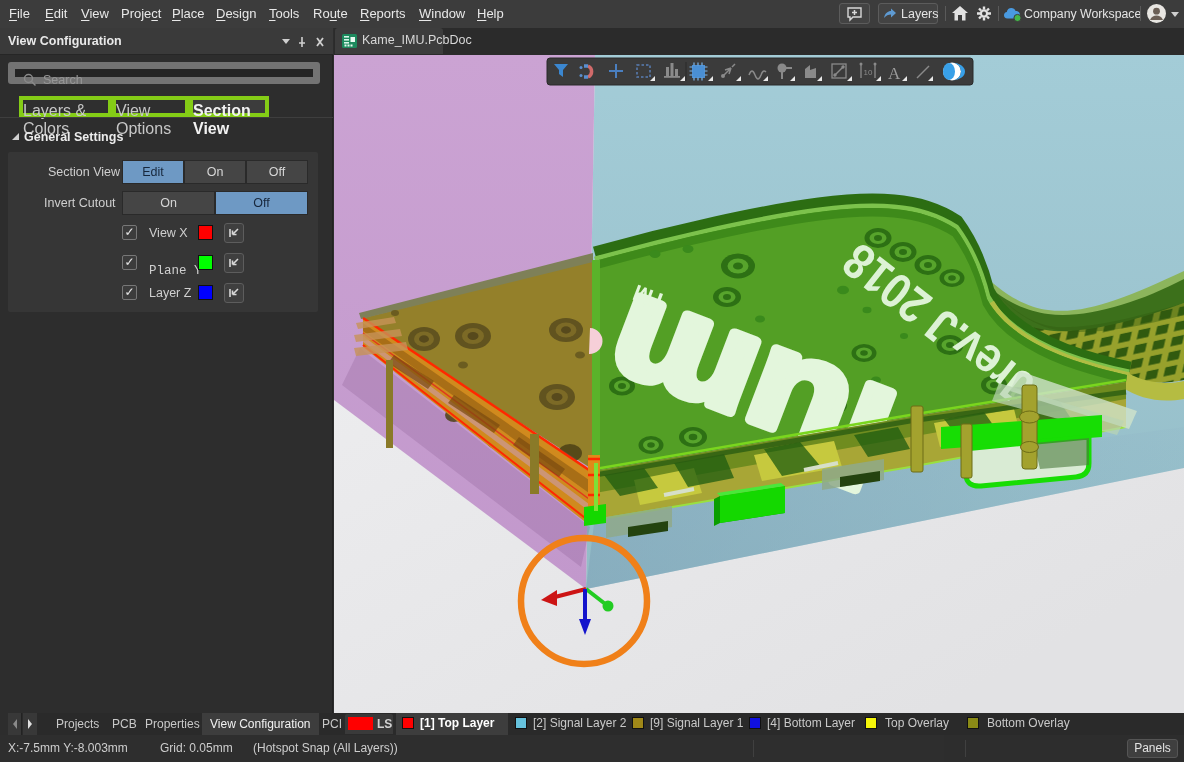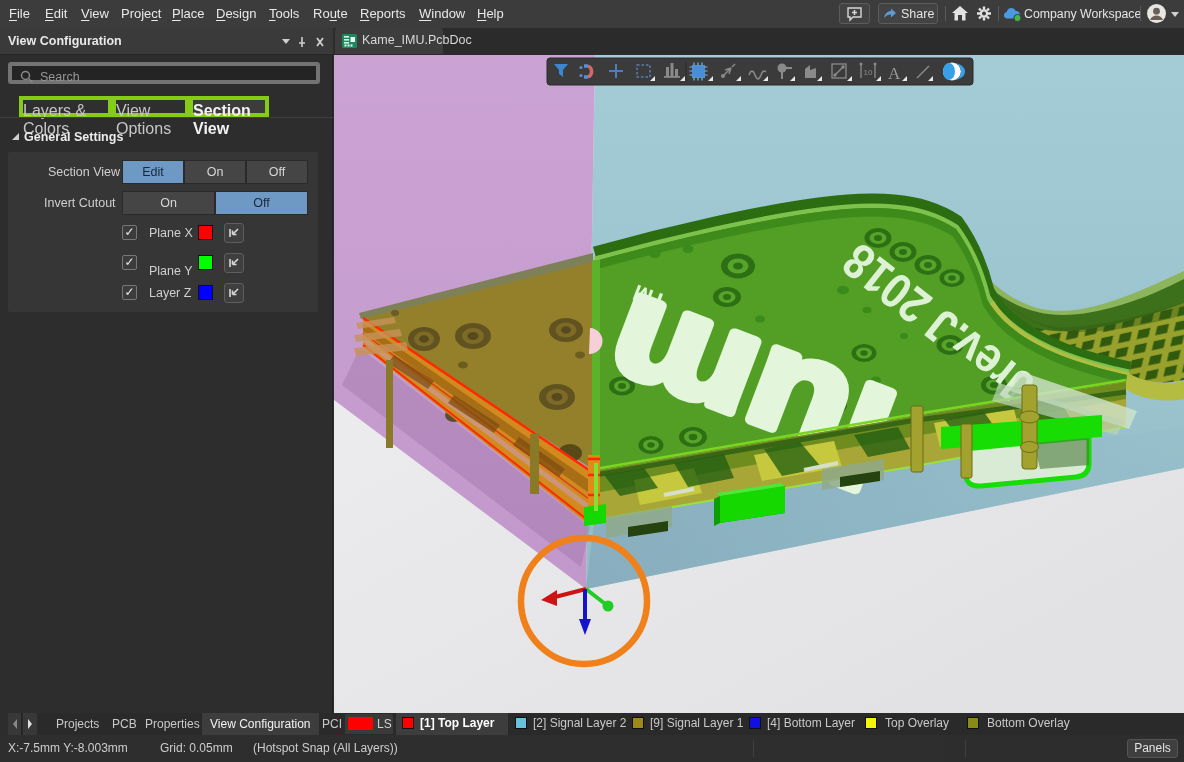--- a/index.html
+++ b/index.html
@@ -15,21 +15,21 @@
   #lpheader { position:absolute; left:0; top:28px; width:333px; height:27px;
     background:#3a3a3a; border-bottom:1px solid #262626;}
   #lpheader .t { position:absolute; left:8px; top:6px; font-size:12.5px; font-weight:bold; color:#e9e9e9;}
   #doctabs { position:absolute; left:334px; top:28px; width:850px; height:27px; background:#2b2b2b; }
   #doctab { position:absolute; left:1px; top:0px; width:108px; height:26px; background:#3d3d3d;
     border-radius:3px 3px 0 0; color:#d8d8d8; font-size:12.5px; }
   
   #lpanel { position:absolute; left:0; top:55px; width:333px; height:658px; background:#2d2d2d;
     border-right:1px solid #222; color:#cfcfcf; font-size:12.5px; }
   #search { position:absolute; left:8px; top:7px; width:312px; height:22px; background:#242424;
-    border:4px solid #737373; border-radius:3px; color:#969696; }
+    border:7px solid #737373; border-radius:3px; color:#969696; }
   .ptab { position:absolute; top:0; height:21px; background:#2f2f2f; border:4px solid #84cc16;
      color:#c7c7c7; font-size:16px; text-align:left; padding-top:2px;}
   .ptab.act { background:#3c3c3c; color:#f2f2f2; font-weight:bold; }
   #gsbox { position:absolute; left:8px; top:97px; width:310px; height:160px; background:#363636; border-radius:2px;}
   .seg { position:absolute; height:24px; background:#454545; border:1px solid #2a2a2a;
      color:#d6d6d6; font-size:12.5px; text-align:center; padding-top:4px; }
   .seg.sel { background:#6e99c4; color:#17273c; }
   .cb { position:absolute; width:15px; height:15px; background:#3c3c3c; border:1px solid #777;
      border-radius:2px; color:#e8e8e8; font-size:12px; line-height:13px; text-align:center;}
   .sw { position:absolute; width:15px; height:15px; border:1px solid #111; }
@@ -62,21 +62,21 @@
     <div class="abs" style="left:839px;top:3px;width:31px;height:21px;background:#434343;border:1px solid #5c5c5c;border-radius:3px;">
       <svg width="29" height="19" viewBox="0 0 29 19">
         <path d="M8 4 h13 v9 h-8 l-3 3 v-3 h-2 z" fill="none" stroke="#d8d8d8" stroke-width="1.4"></path>
         <path d="M14.5 6 v5 M12 8.5 h5" stroke="#d8d8d8" stroke-width="1.5"></path>
       </svg>
     </div>
     <div class="abs" style="left:878px;top:3px;width:60px;height:21px;background:#434343;border:1px solid #5c5c5c;border-radius:3px;">
       <svg width="16" height="16" viewBox="0 0 16 16" style="position:absolute;left:3px;top:2px">
         <path d="M2 12 C3 7 6 5 9 5 L9 2.5 L14 7 L9 11.5 L9 8.5 C6.5 8.5 4 9.5 2 12 Z" fill="#5e9ad2"></path>
       </svg>
-      <span class="abs" style="left:22px;top:3px;font-size:12.5px;color:#e4e4e4;">Share</span>
+      <span class="abs" style="left:22px;top:3px;font-size:12.5px;color:#e4e4e4;">Layers</span>
     </div>
     <div class="abs" style="left:945px;top:6px;width:1px;height:15px;background:#5a5a5a;"></div>
     <svg class="abs" style="left:951px;top:5px" width="18" height="17" viewBox="0 0 18 17">
       <path d="M9 1 L17 8 L14.5 8 L14.5 15.5 L11 15.5 L11 10 L7 10 L7 15.5 L3.5 15.5 L3.5 8 L1 8 Z" fill="#e2e2e2"></path>
     </svg>
     <svg class="abs" style="left:975px;top:5px" width="18" height="17" viewBox="0 0 18 17">
       <g fill="#e2e2e2">
         <circle cx="9" cy="8.5" r="4.2"></circle>
         <g stroke="#e2e2e2" stroke-width="2.4">
       <path d="M9 1.5 v3 M9 12.5 v3 M2 8.5 h3 M13 8.5 h3 M4 3.5 l2 2 M12 11.5 l2 2 M14 3.5 l-2 2 M6 11.5 l-2 2"></path>
@@ -146,29 +146,29 @@
     <div id="gsbox">
       <span class="abs" style="left:40px; top:13px;">Section View</span>
       <div class="seg sel" style="left:114px; top:8px; width:62px;">Edit</div>
       <div class="seg" style="left:176px; top:8px; width:62px;">On</div>
       <div class="seg" style="left:238px; top:8px; width:62px;">Off</div>
       <span class="abs" style="left:36px; top:44px;">Invert Cutout</span>
       <div class="seg" style="left:114px; top:39px; width:93px;">On</div>
       <div class="seg sel" style="left:207px; top:39px; width:93px;">Off</div>
 
       <div class="cb" style="left:114px; top:73px;">✓</div>
-      <span class="abs" style="left:141px; top:74px;">Plane X</span>
+      <span class="abs" style="left:141px; top:74px;">View X</span>
       <div class="sw" style="left:190px; top:73px; background:#ff0000;"></div>
       <div class="mbtn" style="left:216px; top:71px;"><svg width="18" height="18" viewBox="0 0 18 18">
           <path d="M5 13 V5" stroke="#d8d8d8" stroke-width="1.6"></path>
           <path d="M13 5 L7.5 10.5 M7.5 10.5 v-4 M7.5 10.5 h4" stroke="#d8d8d8" stroke-width="1.6" fill="none"></path>
         </svg></div>
 
       <div class="cb" style="left:114px; top:103px;">✓</div>
-      <span class="abs" style="left:141px; top:112px;">Plane Y</span>
+      <span class="abs" style="left:141px; top:112px;font-family:Liberation Mono, monospace;">Plane Y</span>
       <div class="sw" style="left:190px; top:103px; background:#00ff00;"></div>
       <div class="mbtn" style="left:216px; top:101px;"><svg width="18" height="18" viewBox="0 0 18 18">
           <path d="M5 13 V5" stroke="#d8d8d8" stroke-width="1.6"></path>
           <path d="M13 5 L7.5 10.5 M7.5 10.5 v-4 M7.5 10.5 h4" stroke="#d8d8d8" stroke-width="1.6" fill="none"></path>
         </svg></div>
 
       <div class="cb" style="left:114px; top:133px;">✓</div>
       <span class="abs" style="left:141px; top:134px;">Layer Z</span>
       <div class="sw" style="left:190px; top:133px; background:#0000ff;"></div>
       <div class="mbtn" style="left:216px; top:131px;"><svg width="18" height="18" viewBox="0 0 18 18">
@@ -532,21 +532,21 @@
         <path d="M5 6 L9 11 L5 16 Z" fill="#e0e0e0"></path>
       </svg></div>
     <div class="btab" style="left:40px;">Projects</div>
     <div class="btab" style="left:96px;">PCB</div>
     <div class="btab" style="left:129px;">Properties</div>
     <div class="btab act" style="left:194px;">View Configuration</div>
     <div class="btab" style="left:306px;">PCI</div>
     <div class="abs" style="left:334px;top:0;width:850px;height:22px;background:#2a2a2a;"></div>
     <div class="abs" style="left:337px;top:1px;width:48px;height:20px;background:#3a3a3a;border-radius:2px 2px 0 0;">
       <div class="abs" style="left:3px;top:3px;width:25px;height:13px;background:#f00;"></div>
-      <span class="abs" style="left:32px;top:3px;font-size:12px;color:#d2d2d2;">LS</span>
+      <span class="abs" style="left:32px;top:3px;font-size:12px;color:#d2d2d2;font-weight:bold;">LS</span>
     </div>
     <div class="btab act" style="left:388px;width:112px;">
       <div class="abs" style="left:6px;top:4px;width:12px;height:12px;background:#f00;border:1px solid #111;"></div>
       <span class="abs" style="left:24px;top:3px;font-weight:bold;color:#fff;">[1] Top Layer</span>
     </div>
     <div class="btab" style="left:501px;width:117px;">
       <div class="abs" style="left:6px;top:4px;width:12px;height:12px;background:#66c2dd;border:1px solid #111;"></div>
       <span class="abs" style="left:24px;top:3px;text-align:center;">[2] Signal Layer 2</span>
     </div>
     <div class="btab" style="left:618px;width:117px;">

